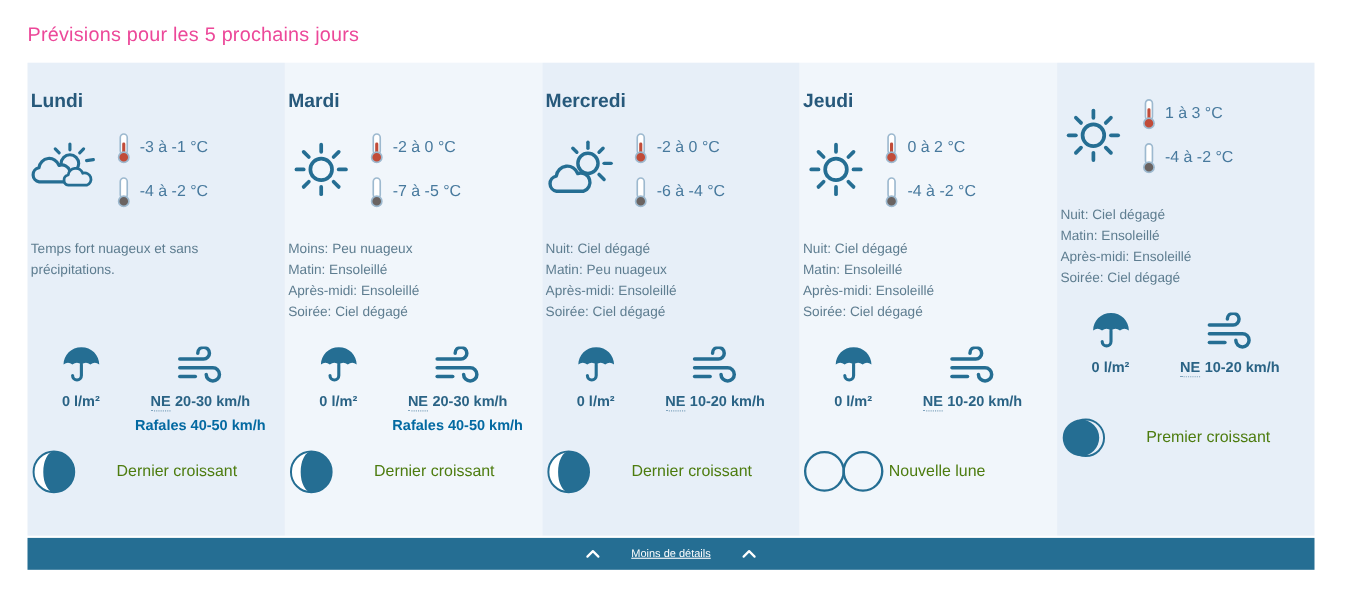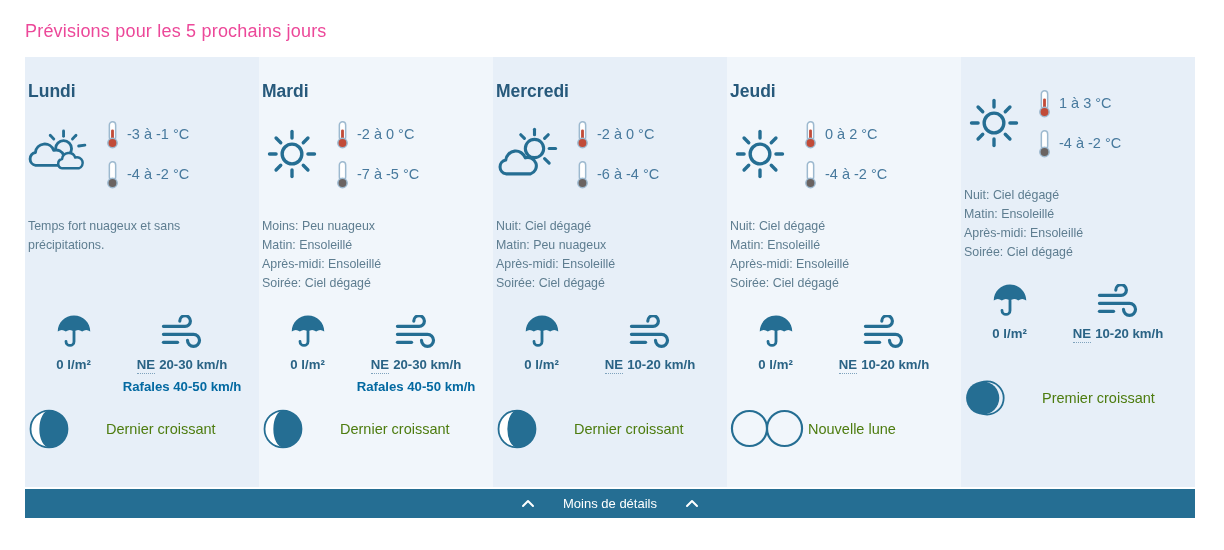--- a/index.html
+++ b/index.html
@@ -23,21 +23,21 @@
   .m-col.wind{flex:1 1 auto;}
   .m-icon{height:42px;display:flex;align-items:flex-end;justify-content:center;}
   .m-val{margin-top:6px;font-size:13.2px;font-weight:700;color:#2a6385;white-space:nowrap;}
   .abbr{border-bottom:1.5px dotted #7fa3bd;padding-bottom:1px;margin-right:4px;}
   .gusts{margin-top:7px;min-height:19px;font-size:13.2px;font-weight:700;color:#0369a1;white-space:nowrap;}
   .moon-row{display:flex;align-items:center;margin-top:10px;}
   .moon-icon{flex:0 0 78px;display:flex;align-items:center;}
   .moon-label{font-size:14.5px;color:#4d7c0f;}
   .footer-bar{width:1170px;height:29px;margin-top:2px;background:#256e93;color:#fff;
     display:flex;align-items:center;justify-content:center;gap:28px;cursor:pointer;}
-  .footer-label{font-size:13px;}
+  .footer-label{font-size:10px;text-decoration:underline;}
   svg{display:block;}
 </style>
 </head>
 <body>
 
 <div class="wrap">
   <div class="section-title">Prévisions pour les 5 prochains jours</div>
   <div class="cards">
   <section class="card">
     <h2 class="day-name">Lundi</h2>

